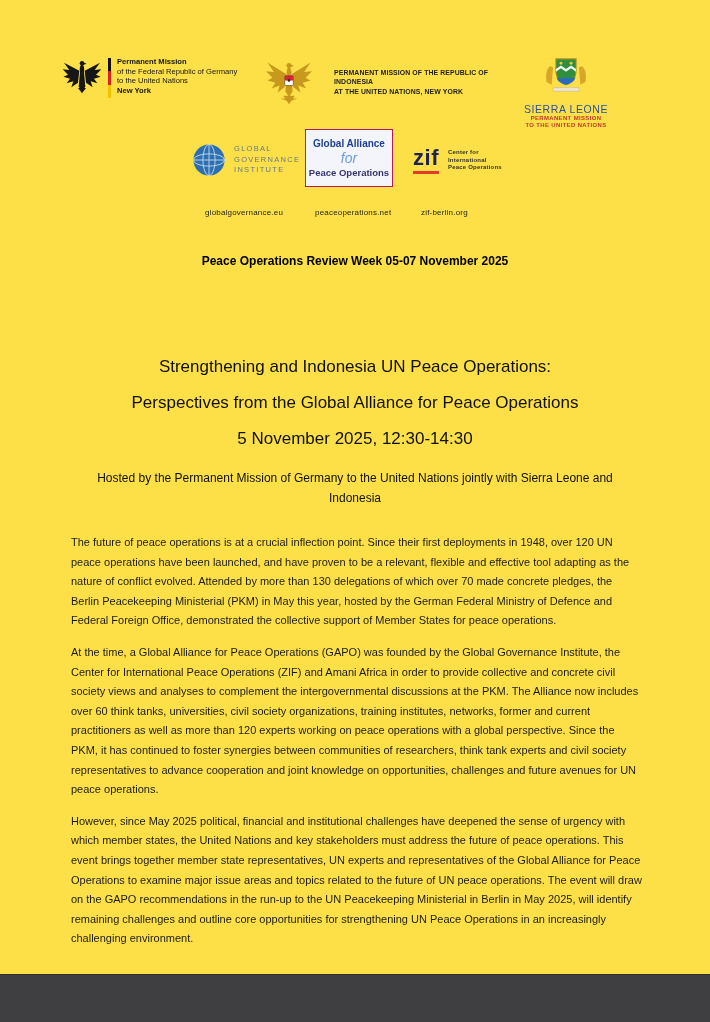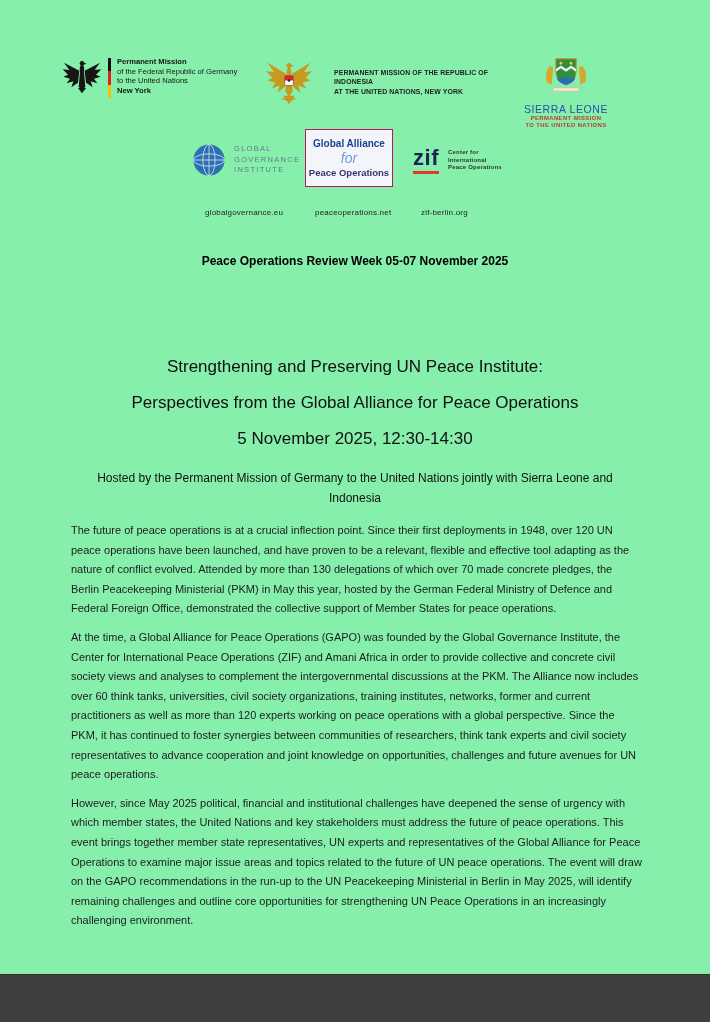--- a/index.html
+++ b/index.html
@@ -1,19 +1,19 @@
 <!DOCTYPE html>
 <html><head>
 <meta charset="utf-8">
 <style>
   * { margin:0; padding:0; box-sizing:border-box; }
   html, body { background:#ffffff; }
   .page {
     position:relative; width:710px; height:1022px; margin:0 auto;
-    background:#86efac; overflow:hidden;
+    background:#fde047; overflow:hidden;
     font-family:"Liberation Sans", sans-serif; color:#1b1b1b;
   }
 
   
   .de-logo { position:absolute; left:62px; top:57px; display:flex; align-items:flex-start; gap:6px; }
   .de-stripe { width:3px; height:40px; margin-top:1px;
     background:linear-gradient(to bottom, #111 0 33.3%, #d22 33.3% 66.6%, #f2c300 66.6% 100%); }
   .de-text div { font-size:7.6px; line-height:9.7px; color:#161616; }
   .de-text .b { font-weight:bold; }
 
@@ -48,21 +48,21 @@
   .review-week { position:absolute; top:254px; left:0; width:100%; text-align:center;
     font-size:12px; font-weight:bold; color:#000; }
   .title-line { position:absolute; left:0; width:100%; text-align:center; font-size:17px; color:#101010; }
   .t1 { top:321px; } .t2 { top:357px; } .t3 { top:393px; } .t4 { top:429px; }
   .hosted { position:absolute; top:469px; left:50%; transform:translateX(-50%); width:564px;
     text-align:center; font-size:12px; font-weight:normal; line-height:19.5px; color:#101010; }
 
   
   .content { position:absolute; top:521px; left:71px; width:572px;
     font-size:11px; line-height:19.6px; color:#1c1c1c; text-align:left; }
-  .content p { margin:0 0 9px 0; }
+  .content p { margin:12px 0 9px 0; }
 
   
   .bottom-bar { position:absolute; left:0; top:974px; width:100%; height:48px;
     background:#3f3f41; border-top:1px solid #2e2e2f; }
 </style>
 </head>
 <body>
 
 <div class="page">
 
@@ -160,21 +160,21 @@
       <div>Peace Operations</div>
     </div>
   </div>
 
   <a class="url url-1">globalgovernance.eu</a>
   <a class="url url-2">peaceoperations.net</a>
   <a class="url url-3">zif-berlin.org</a>
 
   <div class="review-week">Peace Operations Review Week 05-07 November 2025</div>
 
-  <div class="title-line t2">Strengthening and Preserving UN Peace Institute:</div>
+  <div class="title-line t2">Strengthening and Indonesia UN Peace Operations:</div>
   <div class="title-line t3">Perspectives from the Global Alliance for Peace Operations</div>
   <div class="title-line t4">5 November 2025, 12:30-14:30</div>
 
   <div class="hosted">Hosted by the Permanent Mission of Germany to the United Nations jointly with Sierra Leone and Indonesia</div>
 
   <div class="content">
     <p>The future of peace operations is at a crucial inflection point. Since their first deployments in 1948, over 120 UN peace operations have been launched, and have proven to be a relevant, flexible and effective tool adapting as the nature of conflict evolved. Attended by more than 130 delegations of which over 70 made concrete pledges, the Berlin Peacekeeping Ministerial (PKM) in May this year, hosted by the German Federal Ministry of Defence and Federal Foreign Office, demonstrated the collective support of Member States for peace operations.</p>
     <p>At the time, a Global Alliance for Peace Operations (GAPO) was founded by the Global Governance Institute, the Center for International Peace Operations (ZIF) and Amani Africa in order to provide collective and concrete civil society views and analyses to complement the intergovernmental discussions at the PKM. The Alliance now includes over 60 think tanks, universities, civil society organizations, training institutes, networks, former and current practitioners as well as more than 120 experts working on peace operations with a global perspective. Since the PKM, it has continued to foster synergies between communities of researchers, think tank experts and civil society representatives to advance cooperation and joint knowledge on opportunities, challenges and future avenues for UN peace operations.</p>
     <p>However, since May 2025 political, financial and institutional challenges have deepened the sense of urgency with which member states, the United Nations and key stakeholders must address the future of peace operations. This event brings together member state representatives, UN experts and representatives of the Global Alliance for Peace Operations to examine major issue areas and topics related to the future of UN peace operations. The event will draw on the GAPO recommendations in the run-up to the UN Peacekeeping Ministerial in Berlin in May 2025, will identify remaining challenges and outline core opportunities for strengthening UN Peace Operations in an increasingly challenging environment.</p>
   </div>

